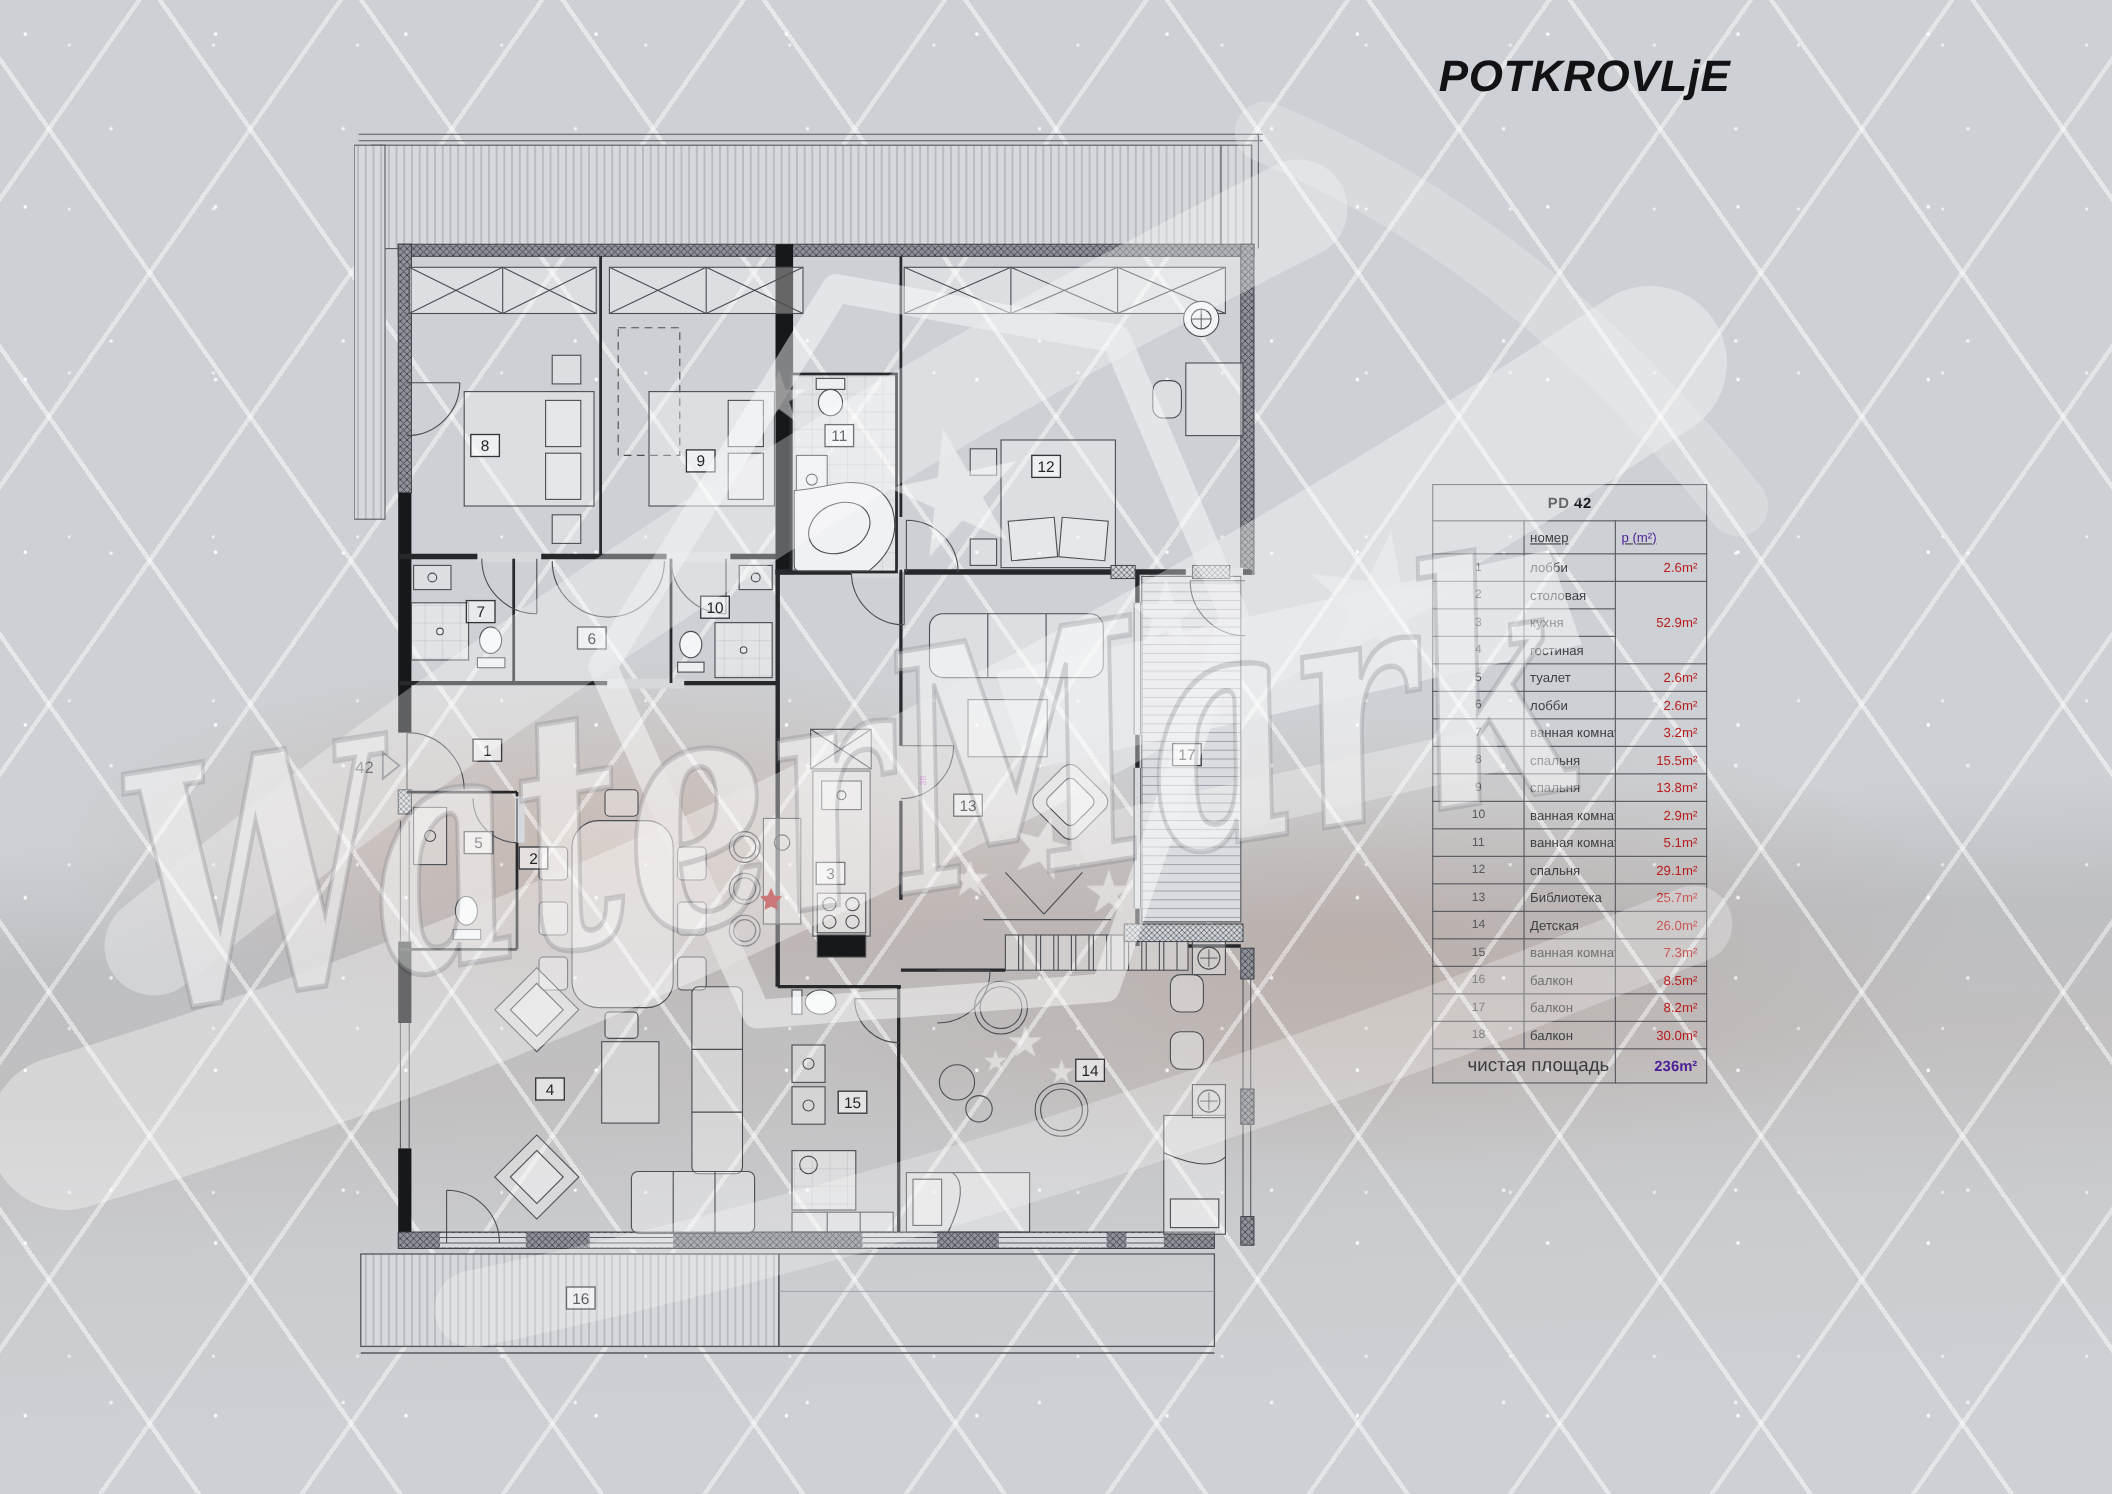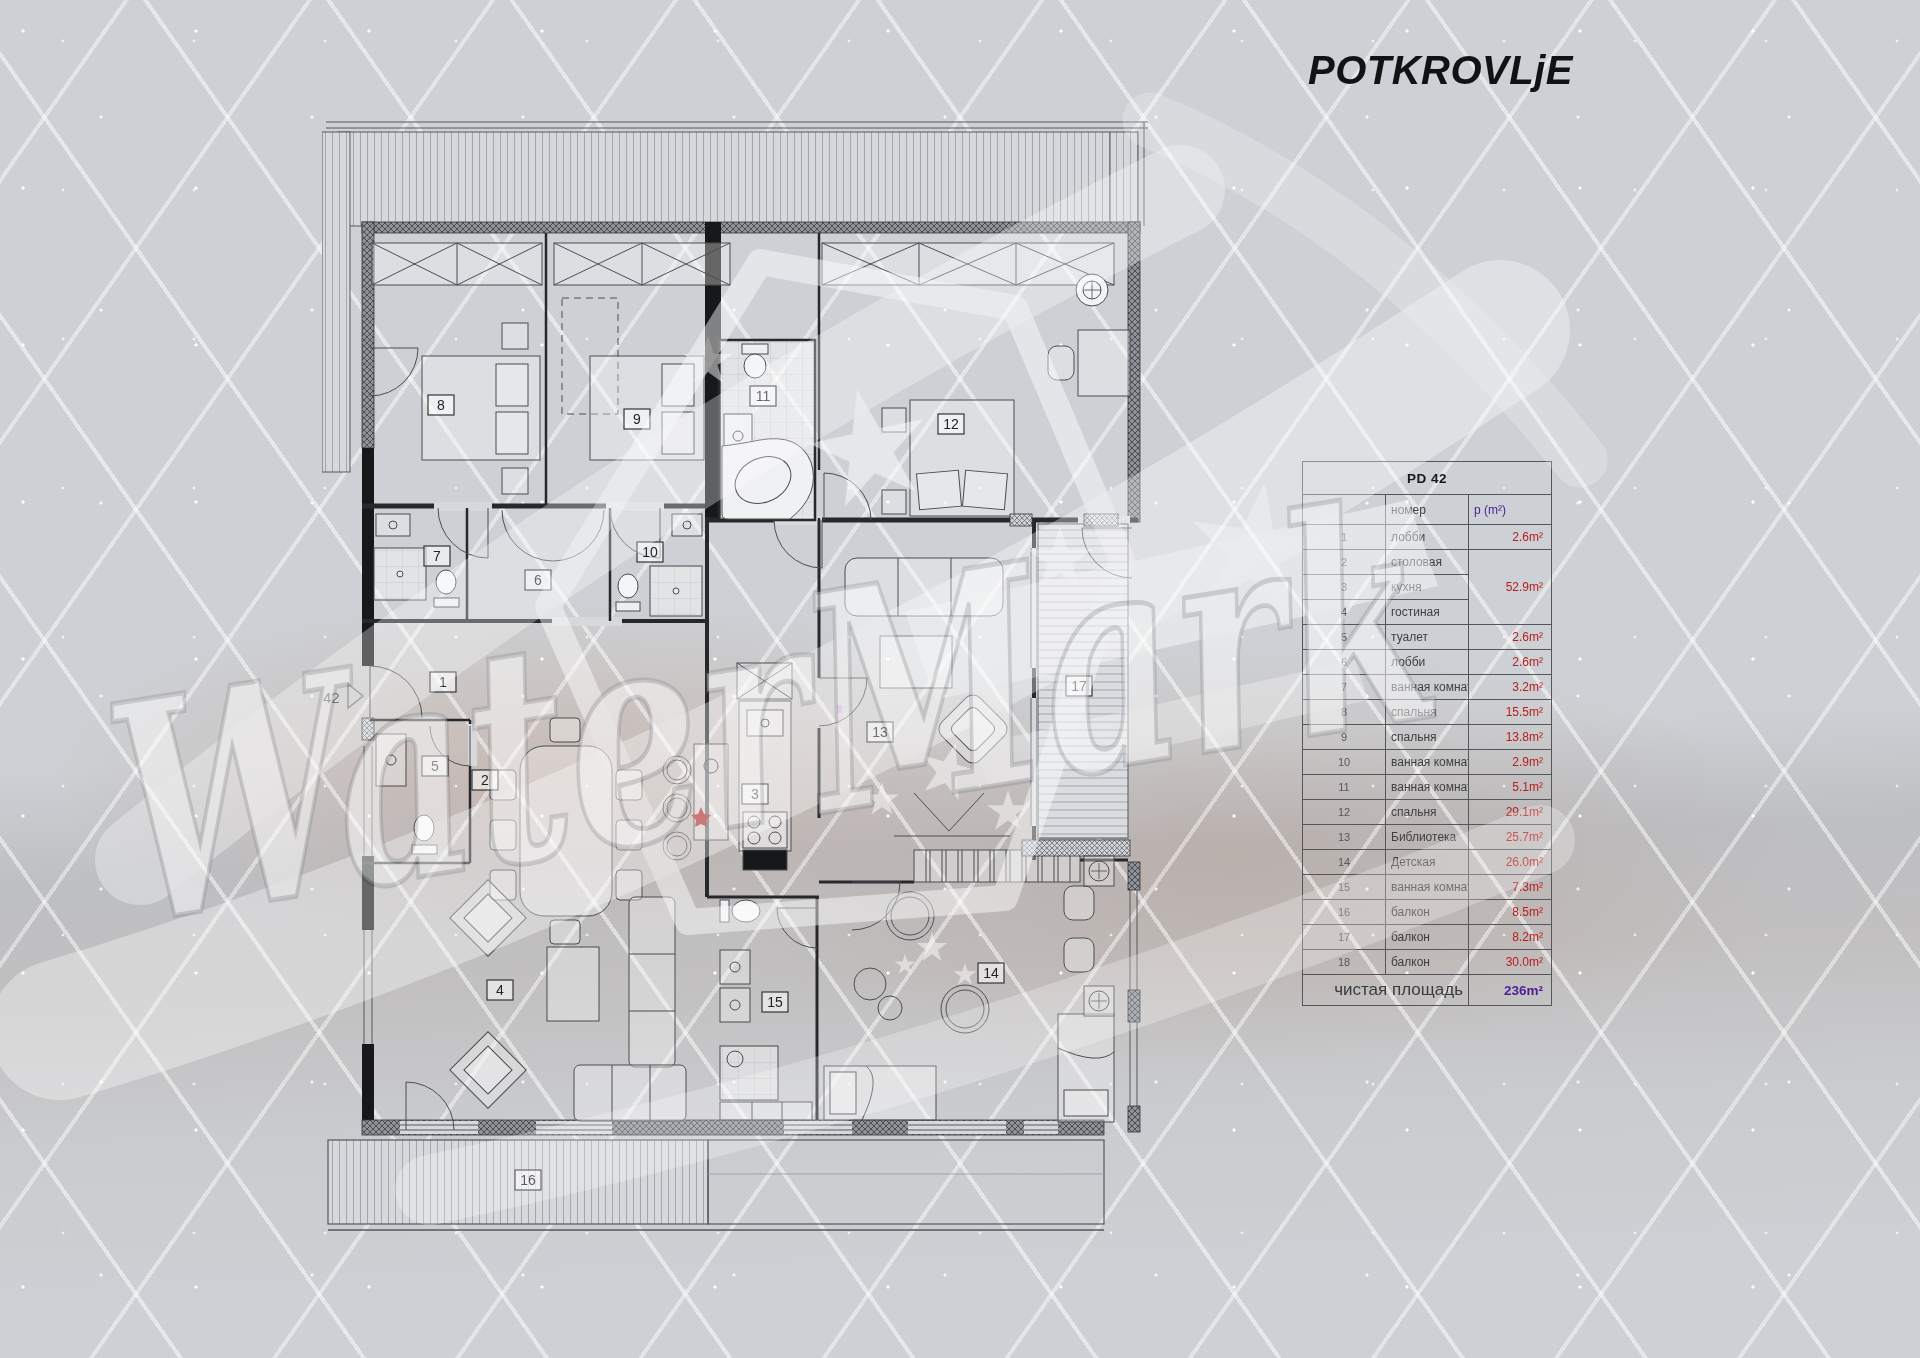--- a/index.html
+++ b/index.html
@@ -19,27 +19,27 @@
     background-size:173px 157px, 211px 193px, 131px 149px, auto, auto, auto, auto, auto;
   }
   .page-title{
     position:absolute;left:1308px;top:48px;width:320px;
     font-size:40px;font-weight:bold;font-style:italic;letter-spacing:.5px;
     color:#121215;z-index:3;
   }
   .plan{position:absolute;left:322px;top:118px;width:830px;height:1135px;z-index:2;}
   .plan svg{display:block;}
   .area-table{
-    position:absolute;left:1302px;top:461px;width:250px;z-index:3;
+    position:absolute;left:1302px;top:440px;width:250px;z-index:3;
     border-collapse:collapse;table-layout:fixed;
     font-size:12px;color:#3d3f42;
   }
   .area-table td{border:1px solid #55565c;padding:0 5px;height:24px;overflow:hidden;white-space:nowrap;}
   .area-table .t-title{font-weight:bold;font-size:13.5px;text-align:center;color:#17181c;height:32px;letter-spacing:.5px;}
-  .area-table .t-head{height:30px;}
+  .area-table .t-head{height:30px;text-decoration:underline;}
   .area-table .c-num{width:26px;text-align:center;color:#55575c;font-size:11px;padding:0 2px;}
   .area-table .c-name{width:146px;}
   .area-table .c-val{width:66px;text-align:right;padding-right:8px;color:#b91c1c;}
   .area-table .c-valhead{text-align:left;color:#4c1d95;padding-right:4px;}
   .area-table .t-total td{height:30px;}
   .area-table .t-total .c-name{text-align:right;font-size:17px;color:#3a3c40;}
   .area-table .t-total .c-val{font-weight:bold;font-size:13.5px;color:#4c1d95;}
   .watermark{position:absolute;left:0;top:0;width:1920px;height:1358px;z-index:4;pointer-events:none;}
 </style>
 </head>

